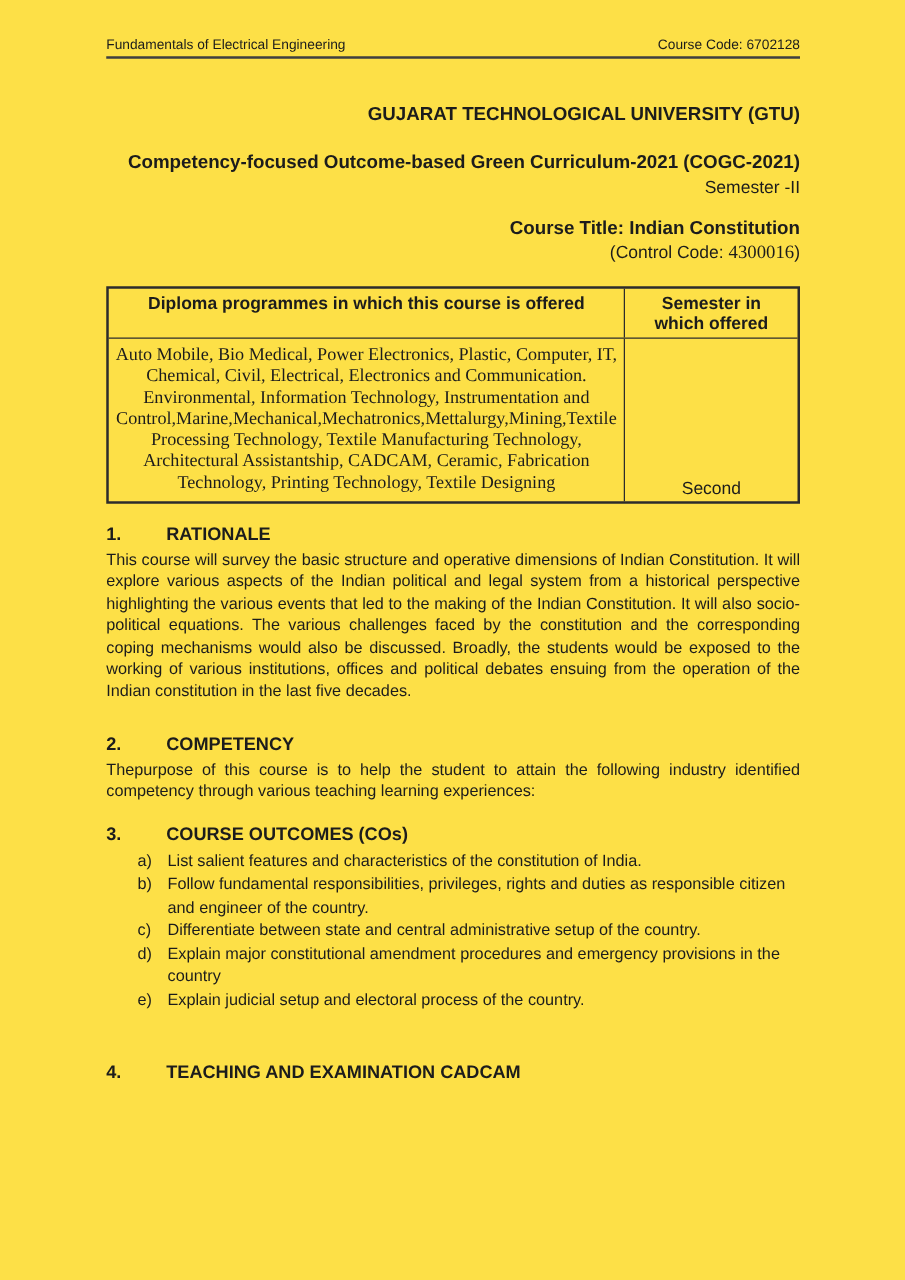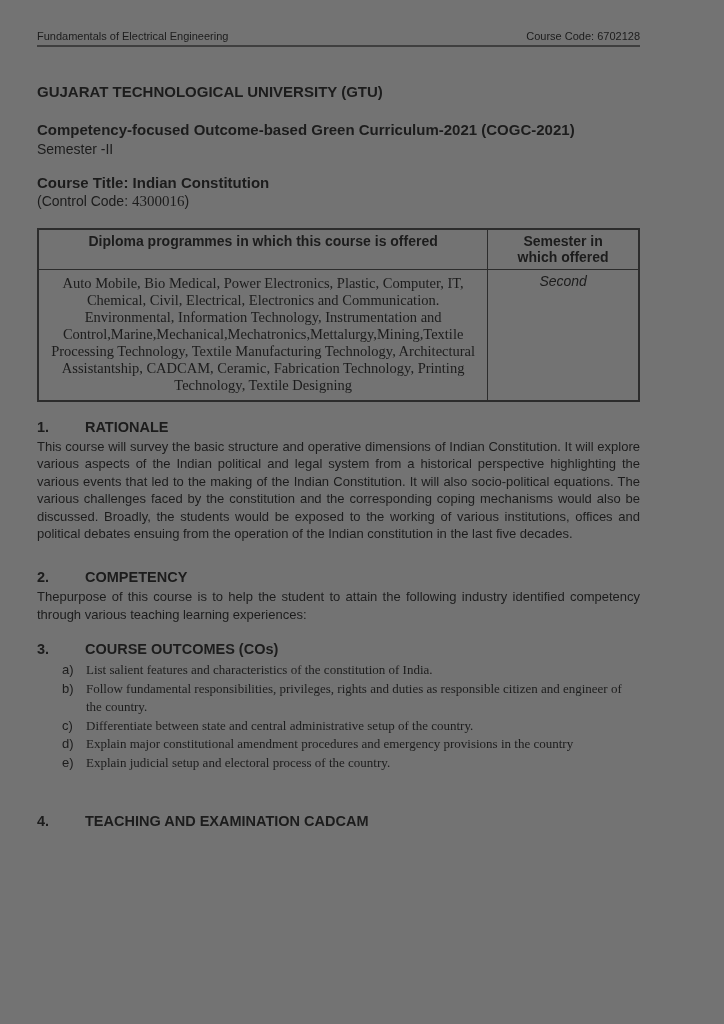--- a/index.html
+++ b/index.html
@@ -1,37 +1,37 @@
 <!DOCTYPE html>
 <html><head>
 <meta charset="utf-8">
 <style>
   html,body{margin:0;padding:0;background:#ffffff;}
   .page{
     position:relative;
     width:724px;height:1024px;
-    background:#737373;
+    background:#fde047;
     color:#1c1c1c;
     font-family:"Liberation Sans",sans-serif;
     box-sizing:border-box;
-    padding:30px 84px 0 37px;
+    padding:30px 84px 0 85px;
     overflow:hidden;
   }
   .serif{font-family:"Liberation Serif",serif;}
 
   
   .hdr{
     display:flex;justify-content:space-between;align-items:flex-end;
     font-size:11px;
     padding-bottom:3px;
     border-bottom:2px solid #3f3f3f;
   }
 
   
-  .titles{text-align:left;}
+  .titles{text-align:right;}
   .t-univ{margin-top:36px;font-weight:bold;font-size:15px;}
   .t-curr{margin-top:21px;font-weight:bold;font-size:15px;}
   .t-sem{margin-top:3px;font-size:14px;}
   .t-course{margin-top:17px;font-weight:bold;font-size:15px;}
   .t-code{margin-top:2px;font-size:14px;}
   .t-code .serif{font-size:15px;}
 
   
   .offer-table{
     margin-top:18px;
@@ -39,21 +39,21 @@
     font-size:14px;
   }
   .ot-row{display:flex;align-items:stretch;}
   .ot-head{border-bottom:1px solid #2c2c2c;font-weight:bold;}
   .ot-c1{width:75%;border-right:1px solid #2c2c2c;box-sizing:border-box;
          text-align:center;padding:3px 6px;}
   .ot-c2{width:25%;box-sizing:border-box;text-align:center;padding:3px 6px;}
   .ot-head .ot-c1{padding-bottom:20px;}
   .ot-head .ot-c2{padding:3px 14px;}
   .ot-body .ot-c1{font-family:"Liberation Serif",serif;font-size:14.5px;line-height:1.17;padding:5px 4px 6px 4px;}
-  .ot-body .ot-c2{display:flex;align-items:flex-start;justify-content:center;font-style:italic;}
+  .ot-body .ot-c2{display:flex;align-items:flex-end;justify-content:center;}
 
   
   .sec-head{display:flex;font-weight:bold;font-size:14.5px;}
   .sec-num{width:48px;flex:0 0 48px;}
   .para{
     margin-top:3px;
     font-size:13px;line-height:1.35;
     text-align:justify;
   }
   .sec1{margin-top:17px;}
@@ -68,21 +68,21 @@
   ul.bullet li{
     font-family:"Liberation Serif",serif;
     font-weight:bold;
     font-size:14.5px;line-height:1.3;
     text-align:justify;
     padding-left:3px;
   }
   .outcomes{margin-top:4px;}
   .oc-row{display:flex;margin-left:25px;font-size:13px;line-height:1.43;}
   .oc-label{flex:0 0 24px;width:24px;}
-  .oc-text{flex:1;font-family:Liberation Serif, serif;}
+  .oc-text{flex:1;}
 
   
   .ftr{
     position:absolute;
     left:85px;right:84px;bottom:24px;
   }
   .ftr-line{border-top:2px solid #3f3f3f;padding-top:3px;font-size:11px;}
   .ftr-page{text-align:center;font-size:12px;margin-top:3px;}
   .ftr-page b{font-weight:bold;}
 </style>

